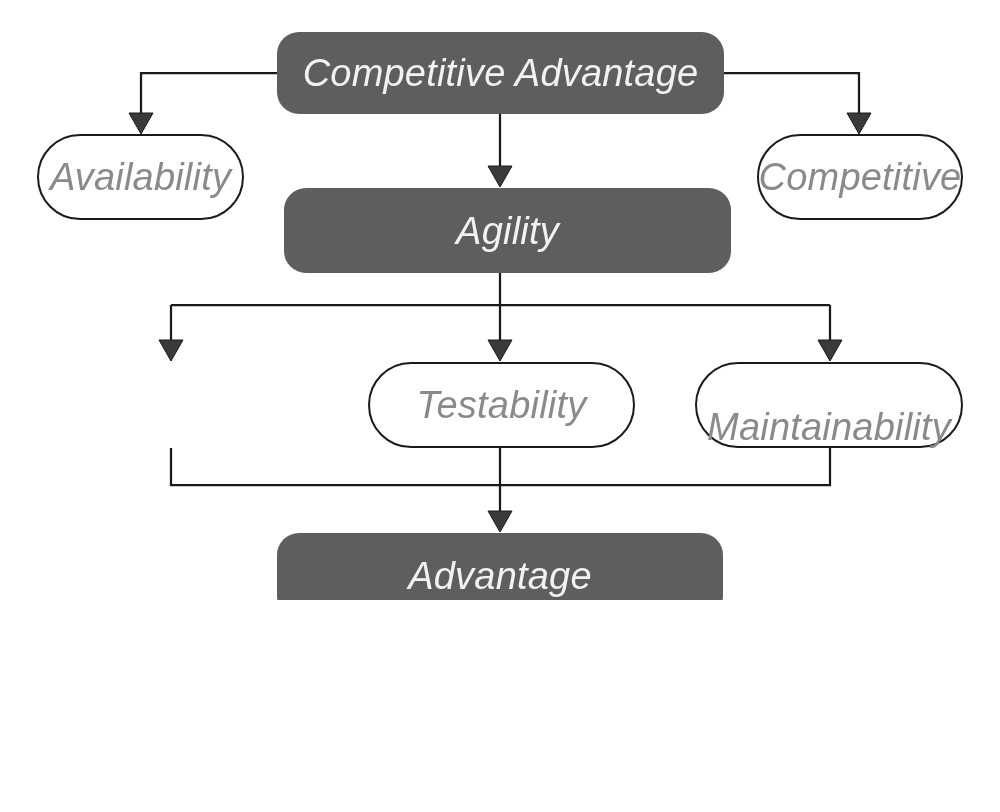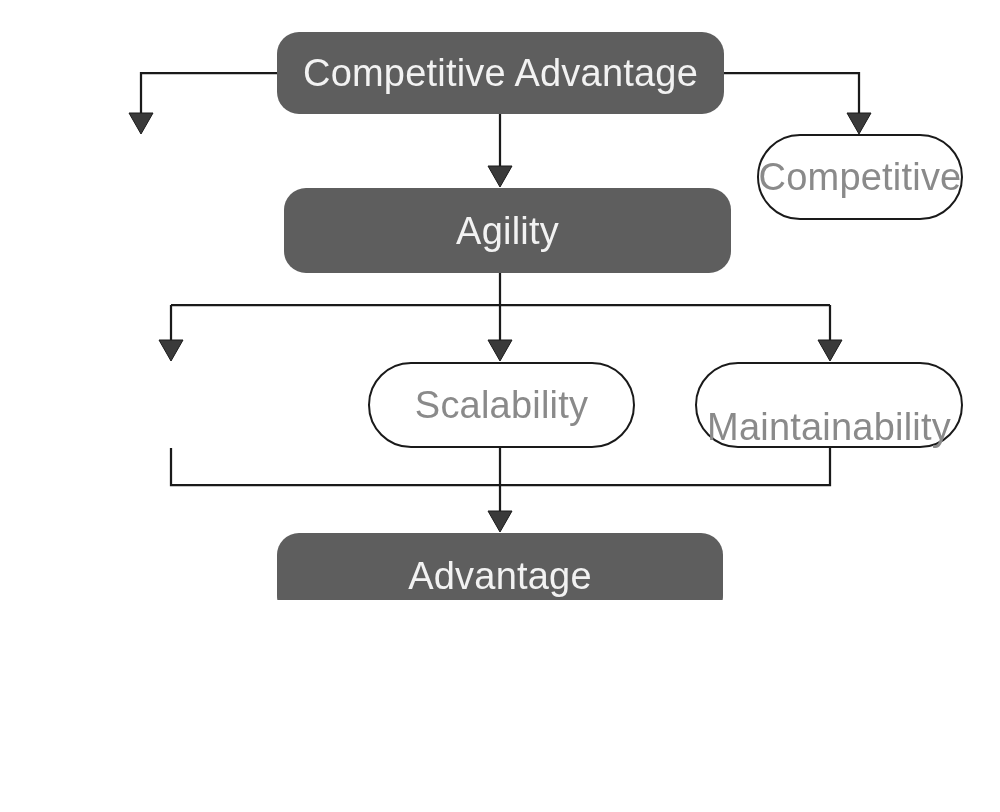--- a/index.html
+++ b/index.html
@@ -16,20 +16,21 @@
   body {
     font-family: "Liberation Sans", sans-serif;
     background: var(--background);
   }
   .canvas {
     position: relative;
     width: 1000px;
     height: 600px;
     background: var(--background);
     overflow: hidden;
+    font-style: italic;
   }
   .edges {
     position: absolute;
     left: 0; top: 0;
     width: 1000px; height: 812px;
   }
   .edges path.connector {
     fill: none;
     stroke: var(--line);
     stroke-width: 2.25;
@@ -92,32 +93,35 @@
     <polygon class="head" points="488,340 512,340 500,361"></polygon>
     <polygon class="head" points="818,340 842,340 830,361"></polygon>
     <polygon class="head" points="488,511 512,511 500,532"></polygon>
     <polygon class="head" points="488,672 512,672 500,693"></polygon>
   </svg>
 
   <div class="node box" style="left:277px; top:32px; width:447px; height:82px;">
     <span>Competitive Advantage</span>
   </div>
 
+  <div class="node pill" style="left:37px; top:134px; width:207px; height:86px;">
+    <span>Availability</span>
+  </div>
 
   <div class="node pill" style="left:757px; top:134px; width:206px; height:86px;">
     <span>Competitive</span>
   </div>
 
   <div class="node box" style="left:284px; top:188px; width:447px; height:85px;">
     <span>Agility</span>
   </div>
 
 
   <div class="node pill" style="left:368px; top:362px; width:267px; height:86px;">
-    <span>Scalability</span>
+    <span>Testability</span>
   </div>
 
   <div class="node pill" style="left:695px; top:362px; width:268px; height:86px;align-items:flex-end;">
     <span>Maintainability</span>
   </div>
 
   <div class="node box" style="left:277px; top:533px; width:446px; height:85px;">
     <span>Advantage</span>
   </div>
 

